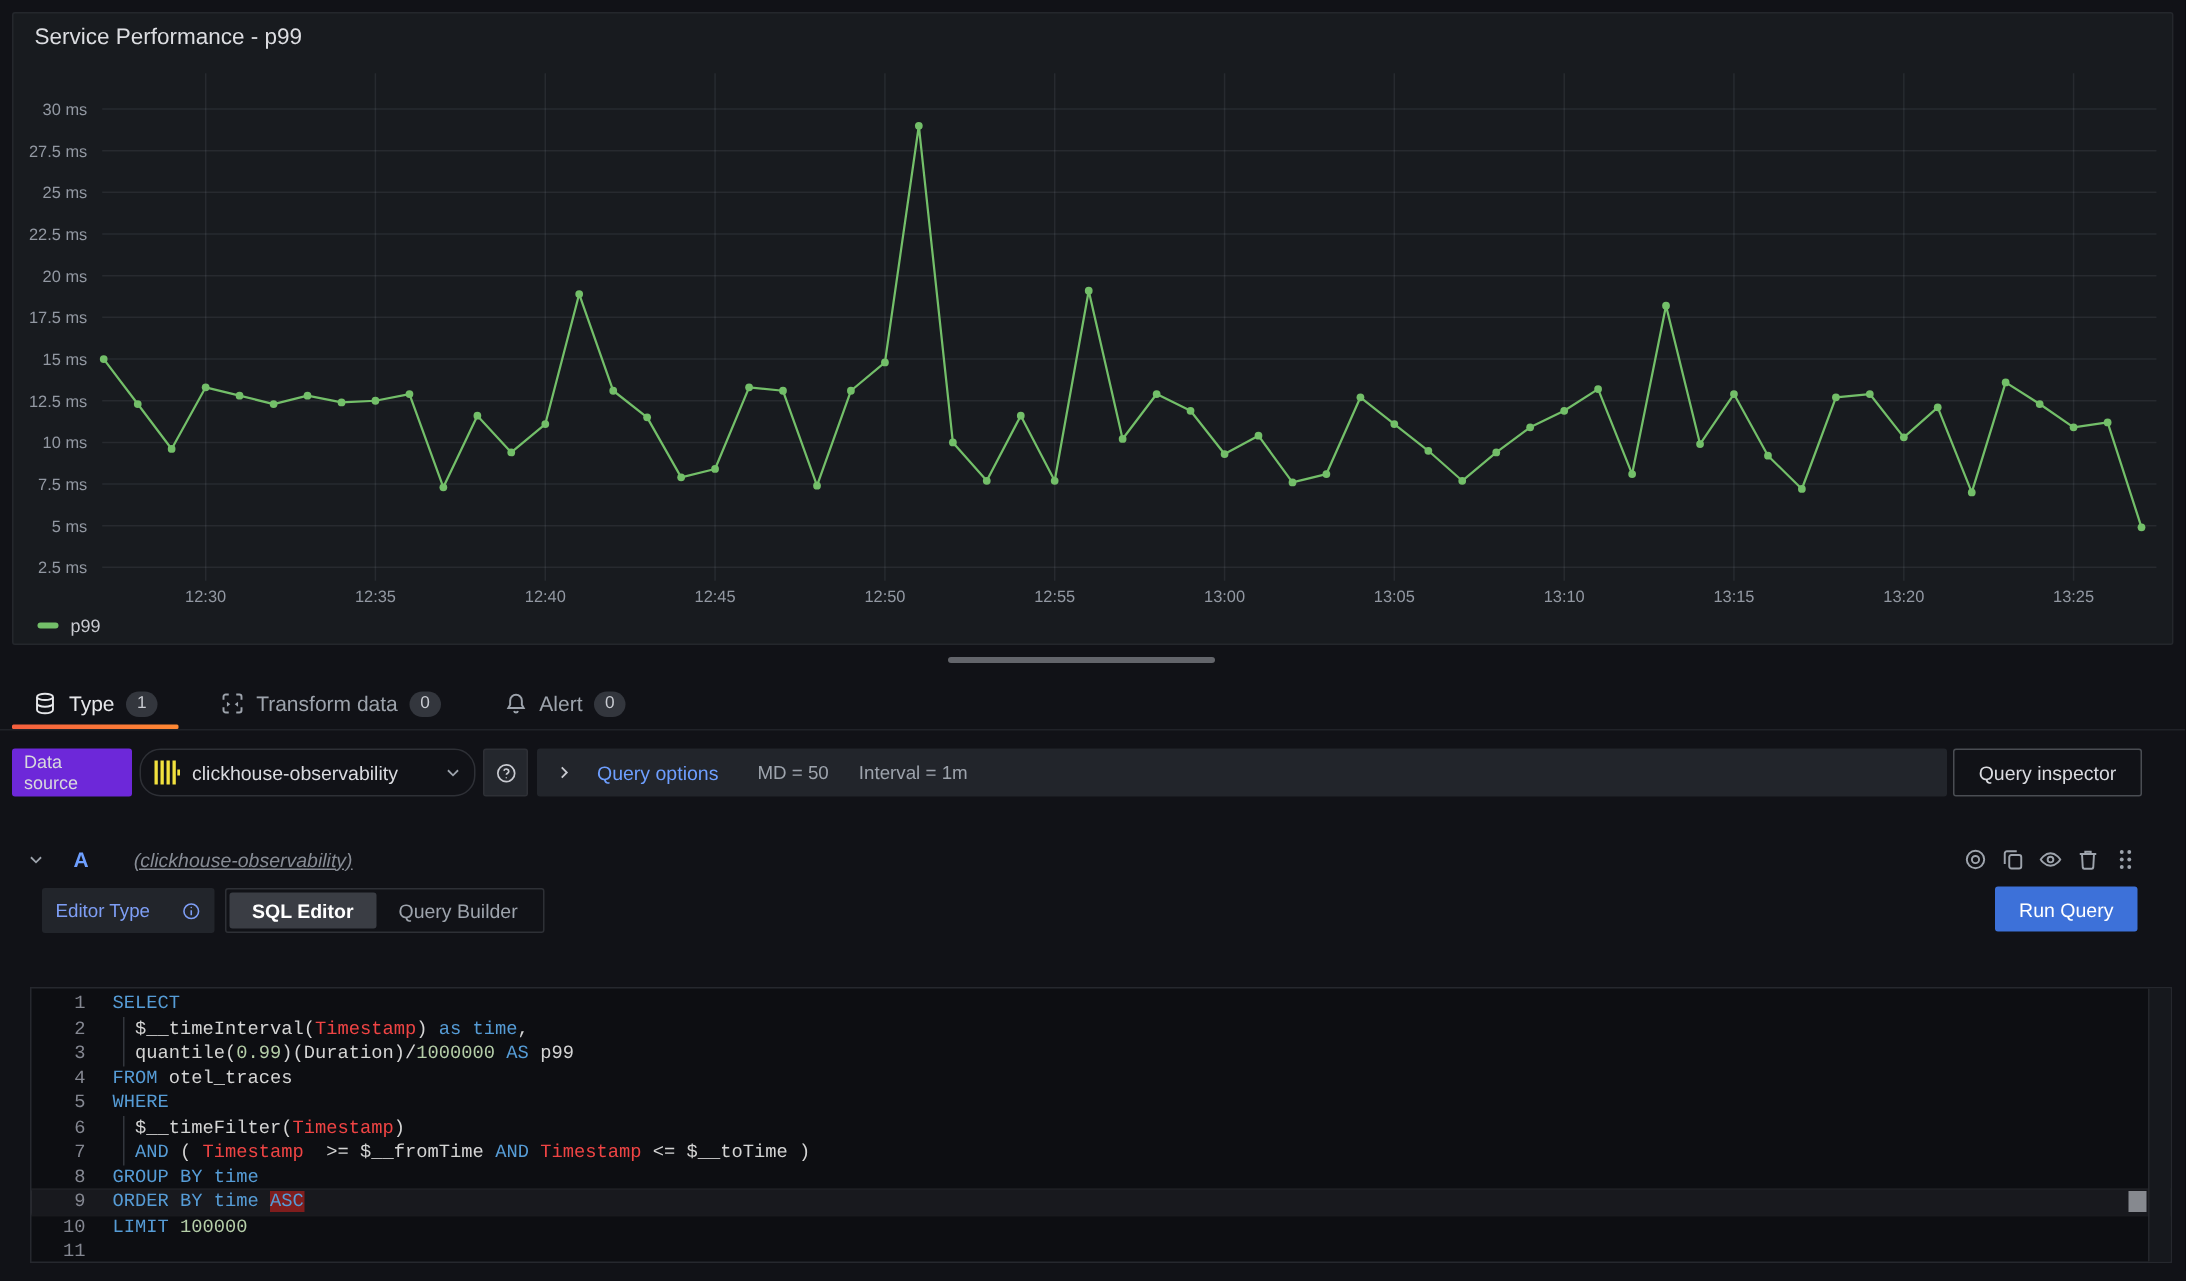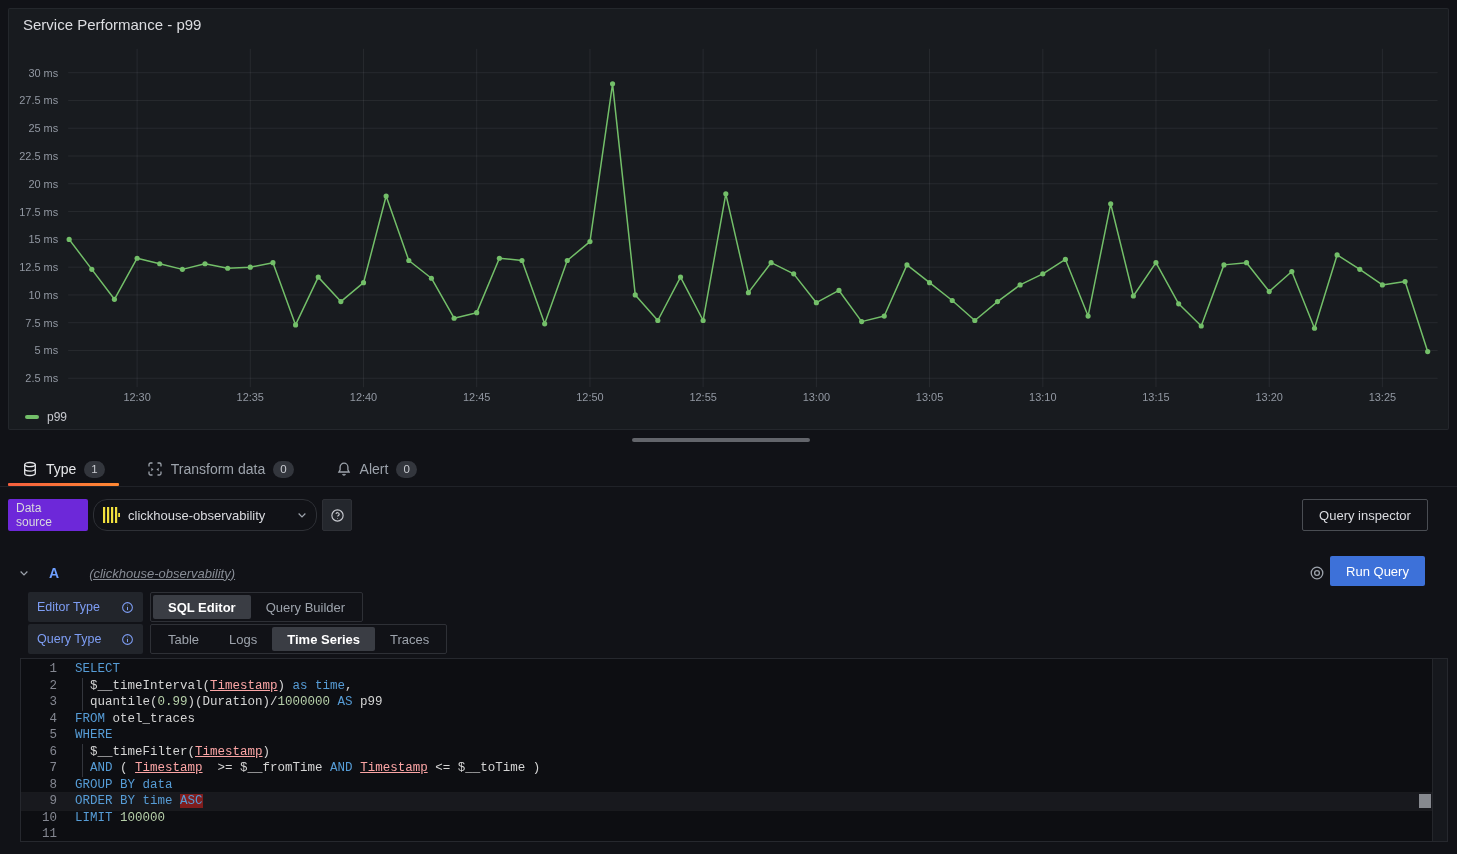--- a/index.html
+++ b/index.html
@@ -67,37 +67,37 @@
   .row-editor{top:592px;}
   .row-query{top:624px;}
   .inline-label{width:115px;height:30px;background:#22252b;border-radius:2px;display:flex;align-items:center;
        padding:0 9px;box-sizing:border-box;font-size:12.5px;font-weight:500;color:#7e9ef5;}
   .inline-label .info{margin-left:auto;display:flex;color:#7e9ef5;cursor:pointer;}
   .seg{margin-left:7px;height:30px;display:flex;align-items:stretch;background:#111217;
        border:1px solid #2e3036;border-radius:2px;padding:2px;box-sizing:border-box;}
   .seg-opt{display:flex;align-items:center;padding:0 15px;font-size:13px;color:#9da3ac;
        border-radius:2px;cursor:pointer;white-space:nowrap;}
   .seg-opt.active{background:#3a3d44;color:#fff;font-weight:700;}
-  .run-btn{position:absolute;left:1330px;top:556px;width:95px;height:30px;background:#3D71D9;color:#fff;
+  .run-btn{position:absolute;left:1330px;top:591px;width:95px;height:30px;background:#3D71D9;color:#fff;
        border:none;border-radius:2px;font-size:13px;font-weight:500;cursor:pointer;font-family:inherit;}
 
   
   .sql-editor{position:absolute;left:20px;top:658px;width:1428px;height:184px;background:#0d0e12;
        border:1px solid #26282e;box-sizing:border-box;font-family:"Liberation Mono",monospace;
        font-size:12.5px;line-height:16.5px;padding-top:2px;cursor:text;}
   .scroll-track{position:absolute;right:0;top:0;bottom:0;width:14px;background:#16181d;border-left:1px solid #24262b;}
   .code-line{position:relative;display:flex;height:16.5px;white-space:pre;}
   .gutter{width:36px;text-align:right;color:#848791;flex:none;}
   .code{margin-left:18px;position:relative;}
   .code.guide::before{content:"";position:absolute;left:7px;top:0;bottom:0;width:1px;background:#33363d;}
   .code-line.hl{background:rgba(200,212,232,.06);
        box-shadow:0 -1px 0 rgba(255,255,255,.05),0 1px 0 rgba(255,255,255,.05);}
   .cursor-marker{position:absolute;right:16px;top:1px;width:12px;height:14px;background:#86898f;}
   .tk-kw{color:#569CD6;}
-  .tk-type{color:#fca5a5;text-decoration:underline;}
+  .tk-type{color:#ef4444;}
   .tk-num{color:#B5CEA8;}
   .tk-plain{color:#D4D4D4;}
   .tk-sel{color:#569CD6;background:#7f1d1d;}
 </style>
 </head>
 <body>
 
 <div class="app">
 
   <div class="panel">
@@ -280,20 +280,30 @@
           </svg>
       </span>
     </div>
     <div class="help-btn">
       <svg width="15" height="15" viewBox="0 0 16 16" fill="none" stroke="currentColor" stroke-width="1.2">
         <circle cx="8" cy="8" r="6"></circle>
         <path d="M6.3 6.2a1.8 1.8 0 0 1 3.5.6c0 1.1-1.7 1.3-1.7 2.3"></path>
         <circle cx="8" cy="11.2" r=".5" fill="currentColor" stroke="none"></circle>
       </svg>
     </div>
+    <div class="opts-bar">
+      <span class="opts-chev">
+        <svg width="12" height="12" viewBox="0 0 16 16" fill="none" stroke="currentColor" stroke-width="1.6">
+            <path d="M6 3.5L10.5 8 6 12.5"></path>
+          </svg>
+      </span>
+      <span class="opts-link">Query options</span>
+      <span class="opts-md">MD = 50</span>
+      <span class="opts-interval">Interval = 1m</span>
+    </div>
     <div class="inspector-btn">
       <span>Query inspector</span>
     </div>
   </div>
 
   <div class="qheader">
     <span class="qh-chev">
       <svg width="12" height="12" viewBox="0 0 16 16" fill="none" stroke="currentColor" stroke-width="1.6">
           <path d="M3.5 6l4.5 4.5L12.5 6"></path>
         </svg>
@@ -350,49 +360,31 @@
         </svg>
       </span>
     </div>
     <div class="seg">
       <div class="seg-opt active">SQL Editor</div>
       <div class="seg-opt">Query Builder</div>
     </div>
   </div>
   <button class="run-btn">Run Query</button>
 
-  <div class="form-row row-query">
-    <div class="inline-label">
-      <span>Query Type</span>
-      <span class="info">
-        <svg width="13" height="13" viewBox="0 0 16 16" fill="none" stroke="currentColor" stroke-width="1.3">
-          <circle cx="8" cy="8" r="6"></circle>
-            <path d="M8 7.2v4"></path>
-            <circle cx="8" cy="4.9" r=".6" fill="currentColor" stroke="none"></circle>
-        </svg>
-      </span>
-    </div>
-    <div class="seg">
-      <div class="seg-opt">Table</div>
-      <div class="seg-opt">Logs</div>
-      <div class="seg-opt active">Time Series</div>
-      <div class="seg-opt">Traces</div>
-    </div>
-  </div>
 
   <div class="sql-editor">
     <div id="code-lines">
         <div class="code-line"><span class="gutter">1</span><span class="code"><span class="tk-kw">SELECT</span></span></div>
         <div class="code-line"><span class="gutter">2</span><span class="code guide"><span class="tk-plain">  $__timeInterval(</span><span class="tk-type">Timestamp</span><span class="tk-plain">) </span><span class="tk-kw">as time</span><span class="tk-plain">,</span></span></div>
         <div class="code-line"><span class="gutter">3</span><span class="code guide"><span class="tk-plain">  quantile(</span><span class="tk-num">0.99</span><span class="tk-plain">)(Duration)/</span><span class="tk-num">1000000</span><span class="tk-plain"> </span><span class="tk-kw">AS</span><span class="tk-plain"> p99</span></span></div>
         <div class="code-line"><span class="gutter">4</span><span class="code"><span class="tk-kw">FROM</span><span class="tk-plain"> otel_traces</span></span></div>
         <div class="code-line"><span class="gutter">5</span><span class="code"><span class="tk-kw">WHERE</span></span></div>
         <div class="code-line"><span class="gutter">6</span><span class="code guide"><span class="tk-plain">  $__timeFilter(</span><span class="tk-type">Timestamp</span><span class="tk-plain">)</span></span></div>
         <div class="code-line"><span class="gutter">7</span><span class="code guide"><span class="tk-plain">  </span><span class="tk-kw">AND</span><span class="tk-plain"> ( </span><span class="tk-type">Timestamp</span><span class="tk-plain">  &gt;= $__fromTime </span><span class="tk-kw">AND</span><span class="tk-plain"> </span><span class="tk-type">Timestamp</span><span class="tk-plain"> &lt;= $__toTime )</span></span></div>
-        <div class="code-line"><span class="gutter">8</span><span class="code"><span class="tk-kw">GROUP BY data</span></span></div>
+        <div class="code-line"><span class="gutter">8</span><span class="code"><span class="tk-kw">GROUP BY time</span></span></div>
         <div class="code-line hl"><span class="gutter">9</span><span class="code"><span class="tk-kw">ORDER BY time </span><span class="tk-sel">ASC</span></span><span class="cursor-marker"></span></div>
         <div class="code-line"><span class="gutter">10</span><span class="code"><span class="tk-kw">LIMIT</span><span class="tk-plain"> </span><span class="tk-num">100000</span></span></div>
         <div class="code-line"><span class="gutter">11</span><span class="code"></span></div>
       </div>
     <div class="scroll-track"></div>
   </div>
 
 </div>
 
 </body></html>

